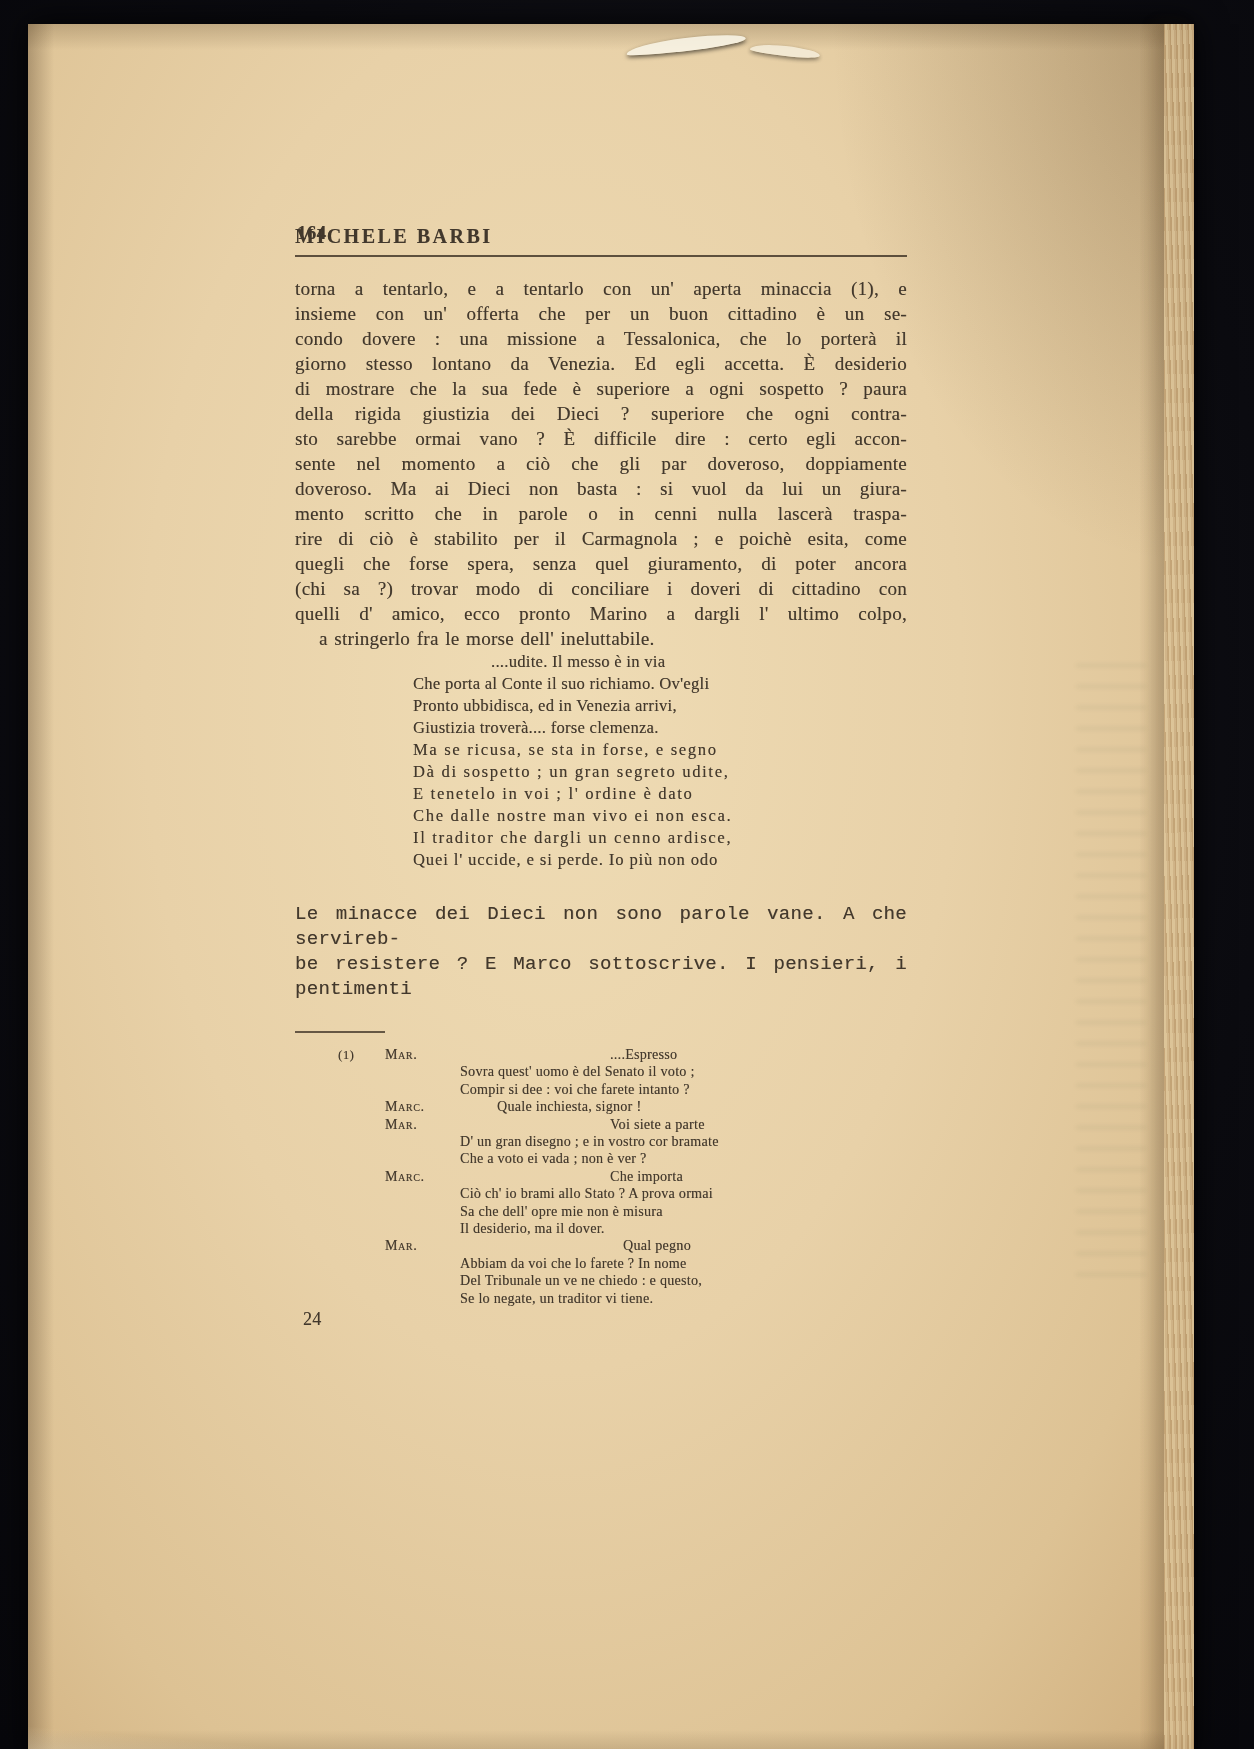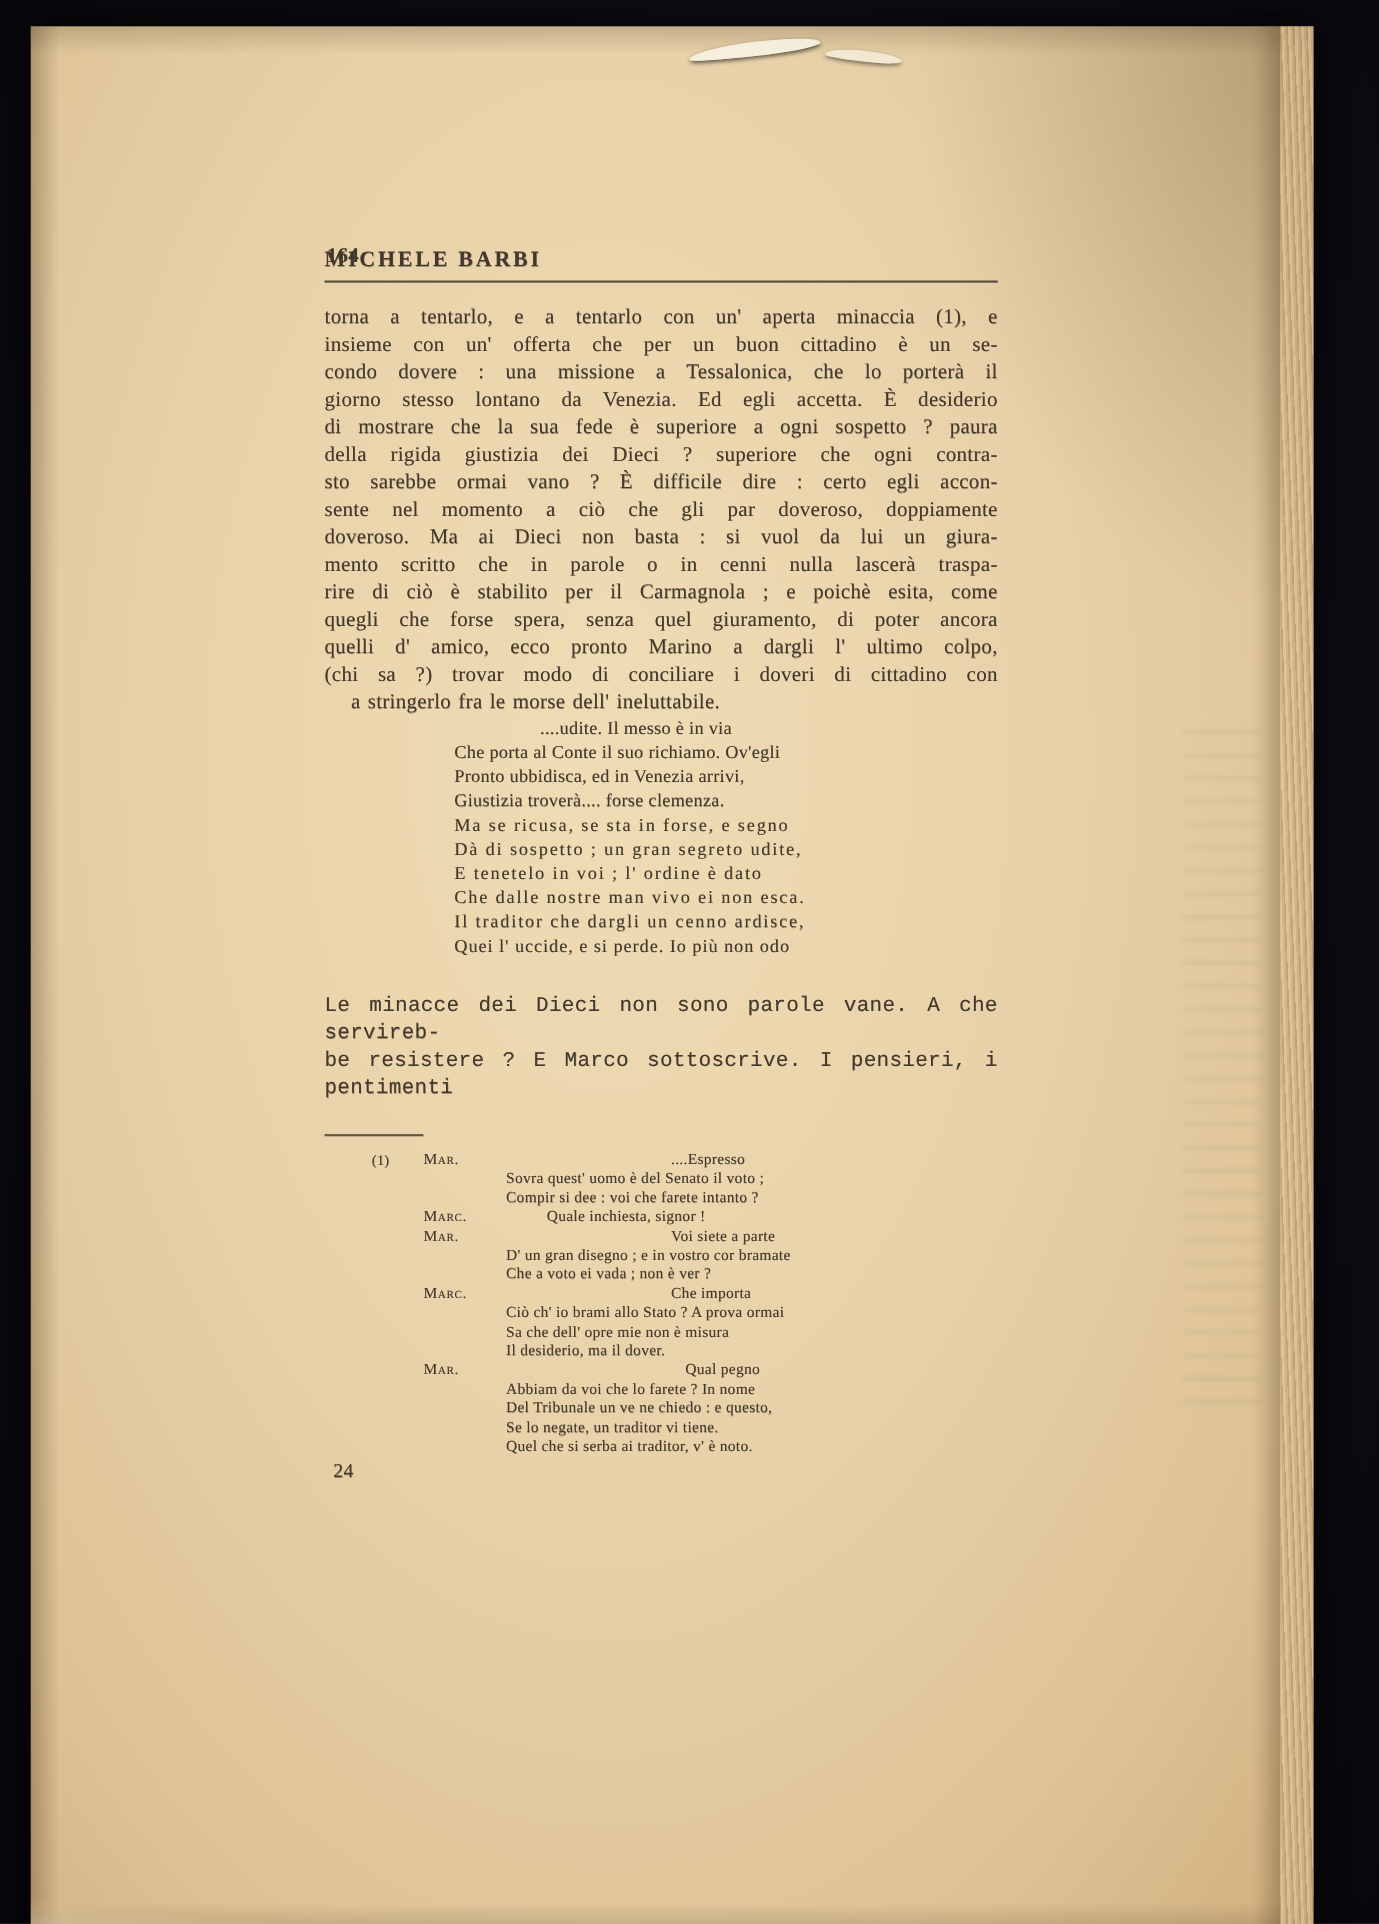--- a/index.html
+++ b/index.html
@@ -100,22 +100,22 @@
       <div class="jline">condo dovere : una missione a Tessalonica, che lo porterà il</div>
       <div class="jline">giorno stesso lontano da Venezia. Ed egli accetta. È desiderio</div>
       <div class="jline">di mostrare che la sua fede è superiore a ogni sospetto ? paura</div>
       <div class="jline">della rigida giustizia dei Dieci ? superiore che ogni contra-</div>
       <div class="jline">sto sarebbe ormai vano ? È difficile dire : certo egli accon-</div>
       <div class="jline">sente nel momento a ciò che gli par doveroso, doppiamente</div>
       <div class="jline">doveroso. Ma ai Dieci non basta : si vuol da lui un giura-</div>
       <div class="jline">mento scritto che in parole o in cenni nulla lascerà traspa-</div>
       <div class="jline">rire di ciò è stabilito per il Carmagnola ; e poichè esita, come</div>
       <div class="jline">quegli che forse spera, senza quel giuramento, di poter ancora</div>
+      <div class="jline">(chi sa ?) trovar modo di conciliare i doveri di cittadino con</div>
       <div class="jline">quelli d' amico, ecco pronto Marino a dargli l' ultimo colpo,</div>
-      <div class="jline">(chi sa ?) trovar modo di conciliare i doveri di cittadino con</div>
       <div class="jline lastline">a stringerlo fra le morse dell' ineluttabile.</div>
     </div>
 
     <div class="verse">
       <div class="vline vfirst">....udite. Il messo è in via</div>
       <div class="vline">Che porta al Conte il suo richiamo. Ov'egli</div>
       <div class="vline">Pronto ubbidisca, ed in Venezia arrivi,</div>
       <div class="vline">Giustizia troverà.... forse clemenza.</div>
       <div class="vline sp">Ma se ricusa, se sta in forse, e segno</div>
       <div class="vline sp">Dà di sospetto ; un gran segreto udite,</div>
@@ -201,24 +201,19 @@
       <div class="fn-row">
         <span class="fn-marker"></span>
         <span class="fn-speaker"></span>
         <span class="fn-text">Del Tribunale un ve ne chiedo : e questo,</span>
       </div>
       <div class="fn-row">
         <span class="fn-marker"></span>
         <span class="fn-speaker"></span>
         <span class="fn-text">Se lo negate, un traditor vi tiene.</span>
       </div>
-      <div class="fn-row">
-        <span class="fn-marker"></span>
-        <span class="fn-speaker"></span>
-        <span class="fn-text">Quel che si serba ai traditor, v' è noto.</span>
-      </div>
     </div>
 
     <div class="sig">24</div>
   </div>
 
   <div class="deckle"></div>
 </div>
 
 </body></html>

